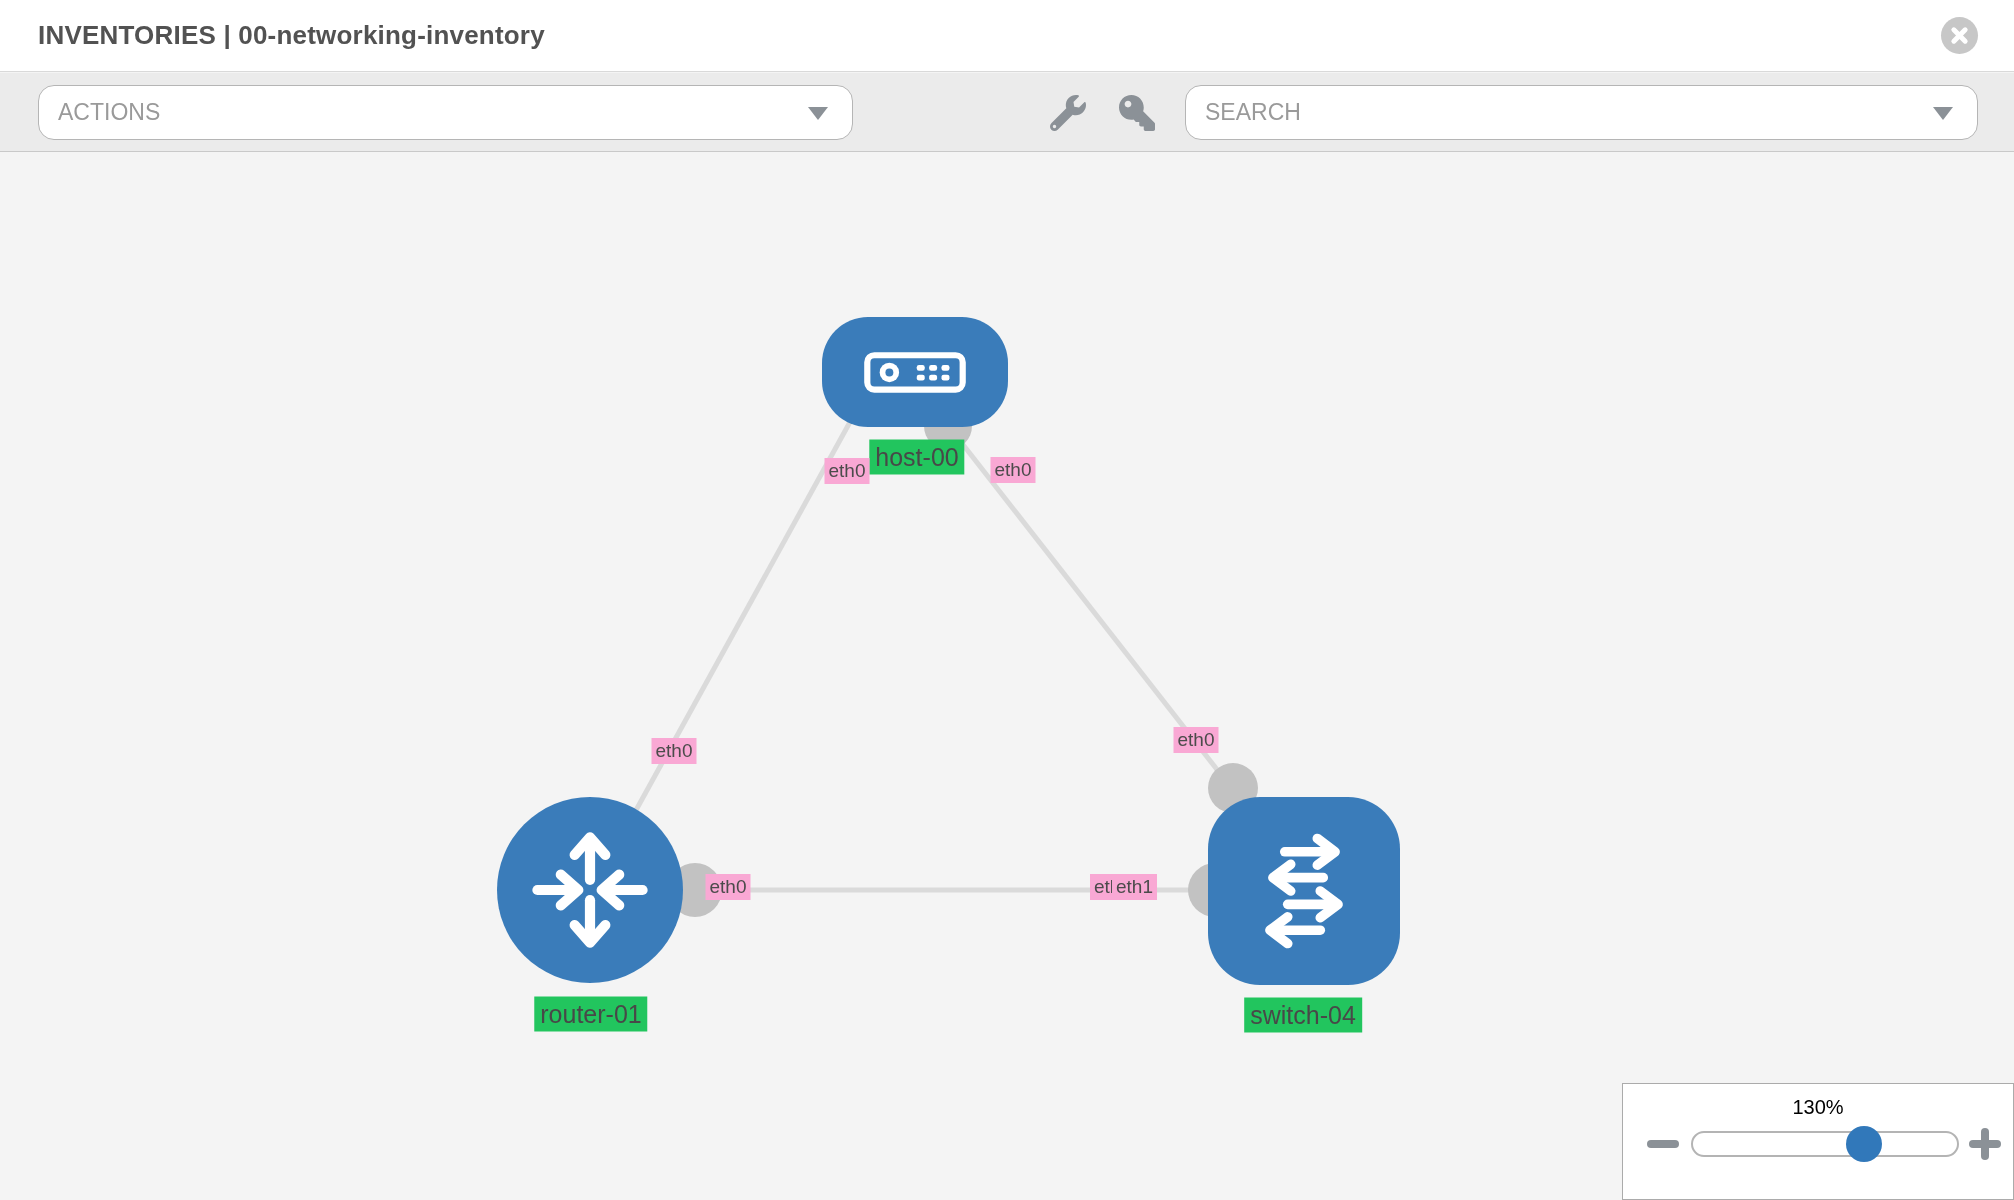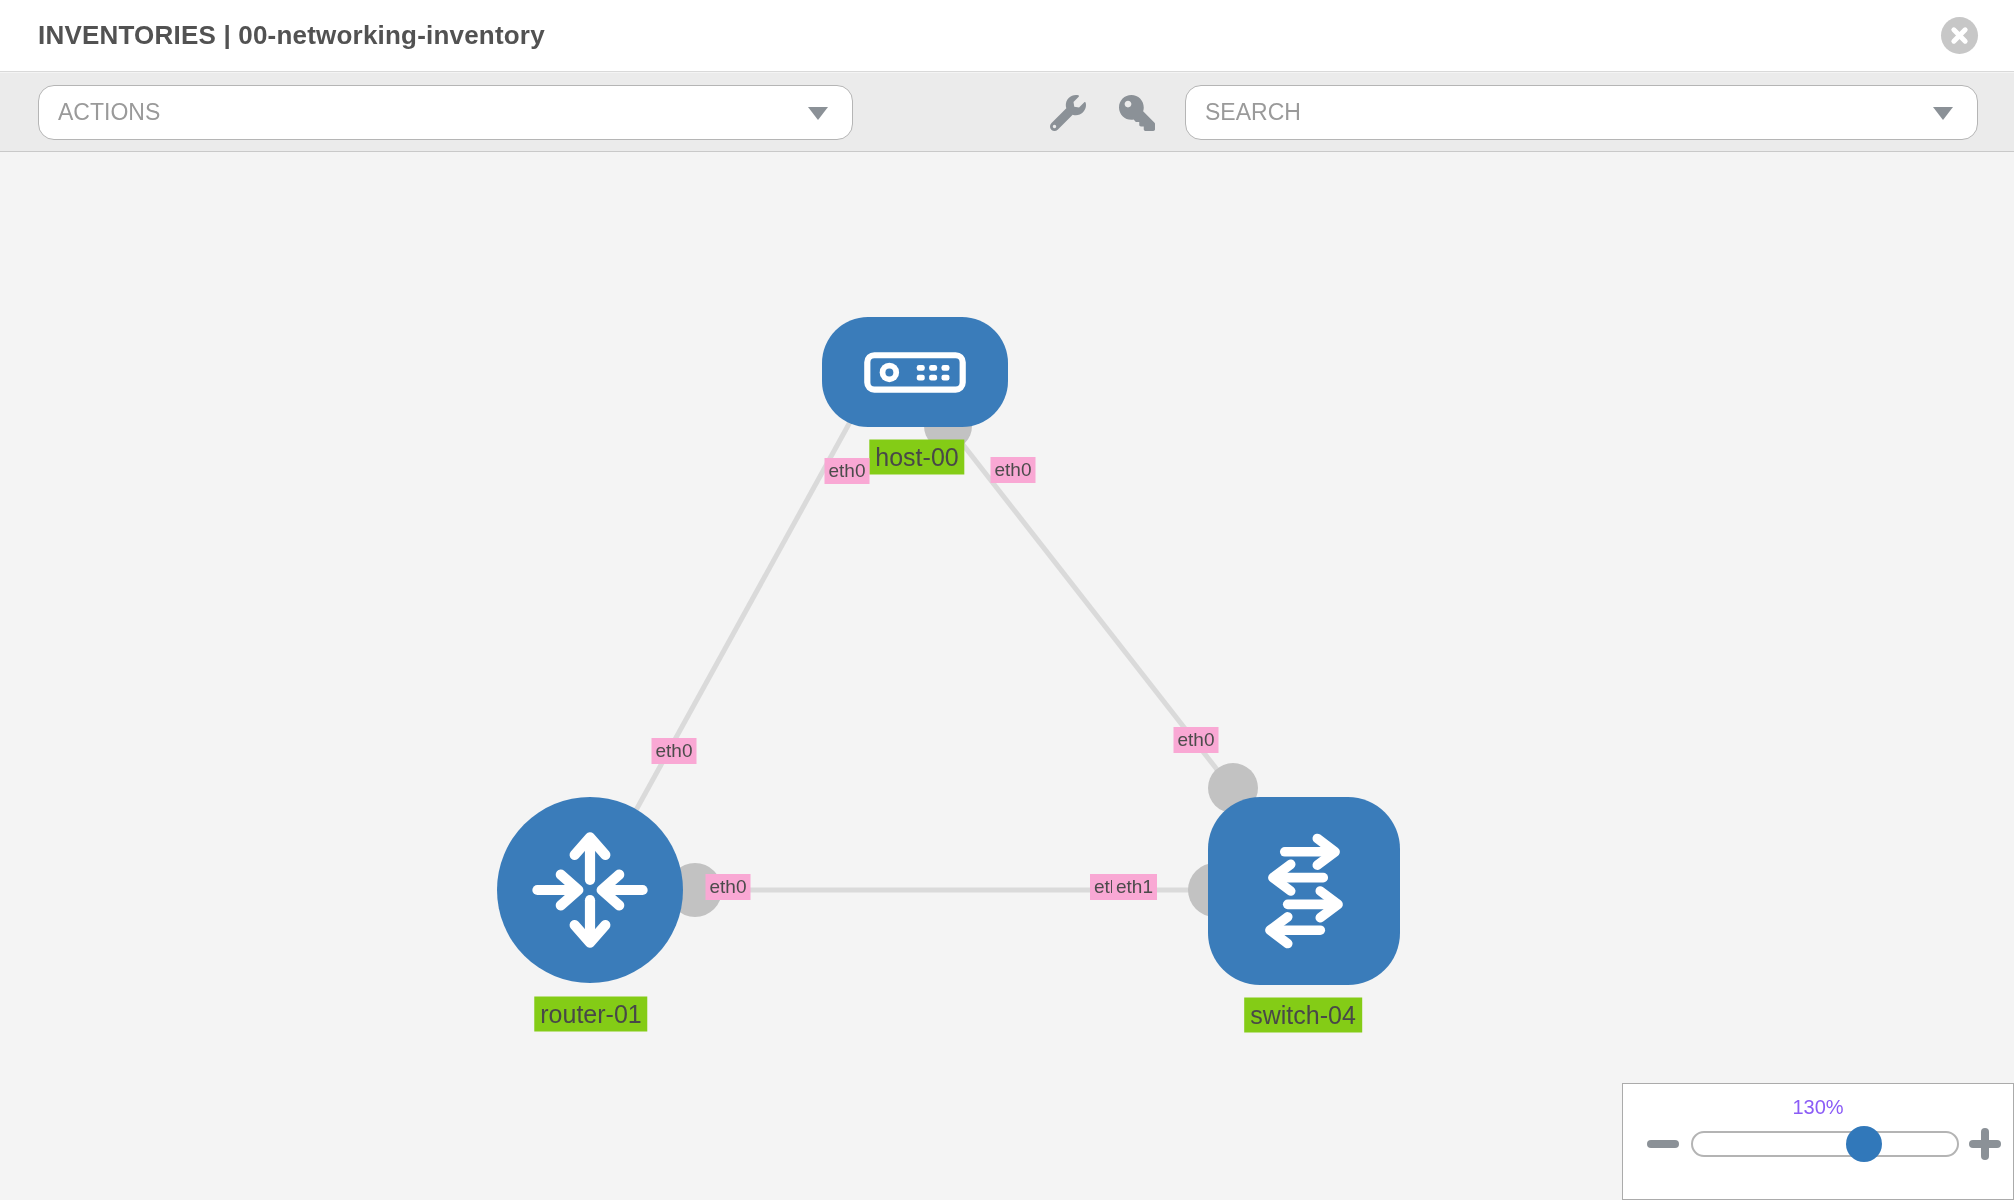--- a/index.html
+++ b/index.html
@@ -41,32 +41,32 @@
     background:#f4f4f4; overflow:hidden; }
   .links-layer { position:absolute; left:0; top:0; z-index:0; }
 
   .node { position:absolute; z-index:2; background:#3a7cba; display:flex;
     align-items:center; justify-content:center; cursor:pointer; }
   .node-host   { left:822px; top:165px; width:186px; height:110px; border-radius:46px; }
   .node-router { left:497px; top:645px; width:186px; height:186px; border-radius:50%; }
   .node-switch { left:1208px; top:645px; width:192px; height:188px; border-radius:52px; }
 
   .node-label { position:absolute; z-index:3; transform:translate(-50%,-50%);
-    background:#84cc16; color:#484848; font-size:25px; padding:3px 6px;
+    background:#22c55e; color:#484848; font-size:25px; padding:3px 6px;
     white-space:nowrap;text-align:right; }
   .iface-label { position:absolute; z-index:3; transform:translate(-50%,-50%);
     background:#f9a8d4; color:#4b4b4b; font-size:19px; padding:2px 4px;
     white-space:nowrap; }
   .iface-left { transform:translate(0,-50%); }
 
   
   .zoom-panel { position:absolute; left:1622px; top:931px; width:392px; height:117px;
     background:#ffffff; border:1px solid #ababab; z-index:5; }
   .zoom-value { position:absolute; left:0; top:12px; width:100%; text-align:center;
-    font-size:20px; color:#8b5cf6; }
+    font-size:20px; color:#000000; }
   .zoom-minus { position:absolute; left:24px; top:56px; width:32px; height:8px;
     background:#8b9197; border-radius:4px; cursor:pointer; }
   .zoom-plus { position:absolute; left:346px; top:44px; width:32px; height:32px; cursor:pointer; }
   .zoom-plus .pbar1 { position:absolute; left:0; top:12px; width:32px; height:8px;
     background:#8b9197; border-radius:4px; }
   .zoom-plus .pbar2 { position:absolute; left:12px; top:0; width:8px; height:32px;
     background:#8b9197; border-radius:4px; }
   .zoom-track { position:absolute; left:68px; top:47px; width:268px; height:26px;
     background:#ffffff; border:2px solid #b4b4b4; border-radius:14px; cursor:pointer; }
   .zoom-handle { position:absolute; left:223px; top:42px; width:36px; height:36px;

